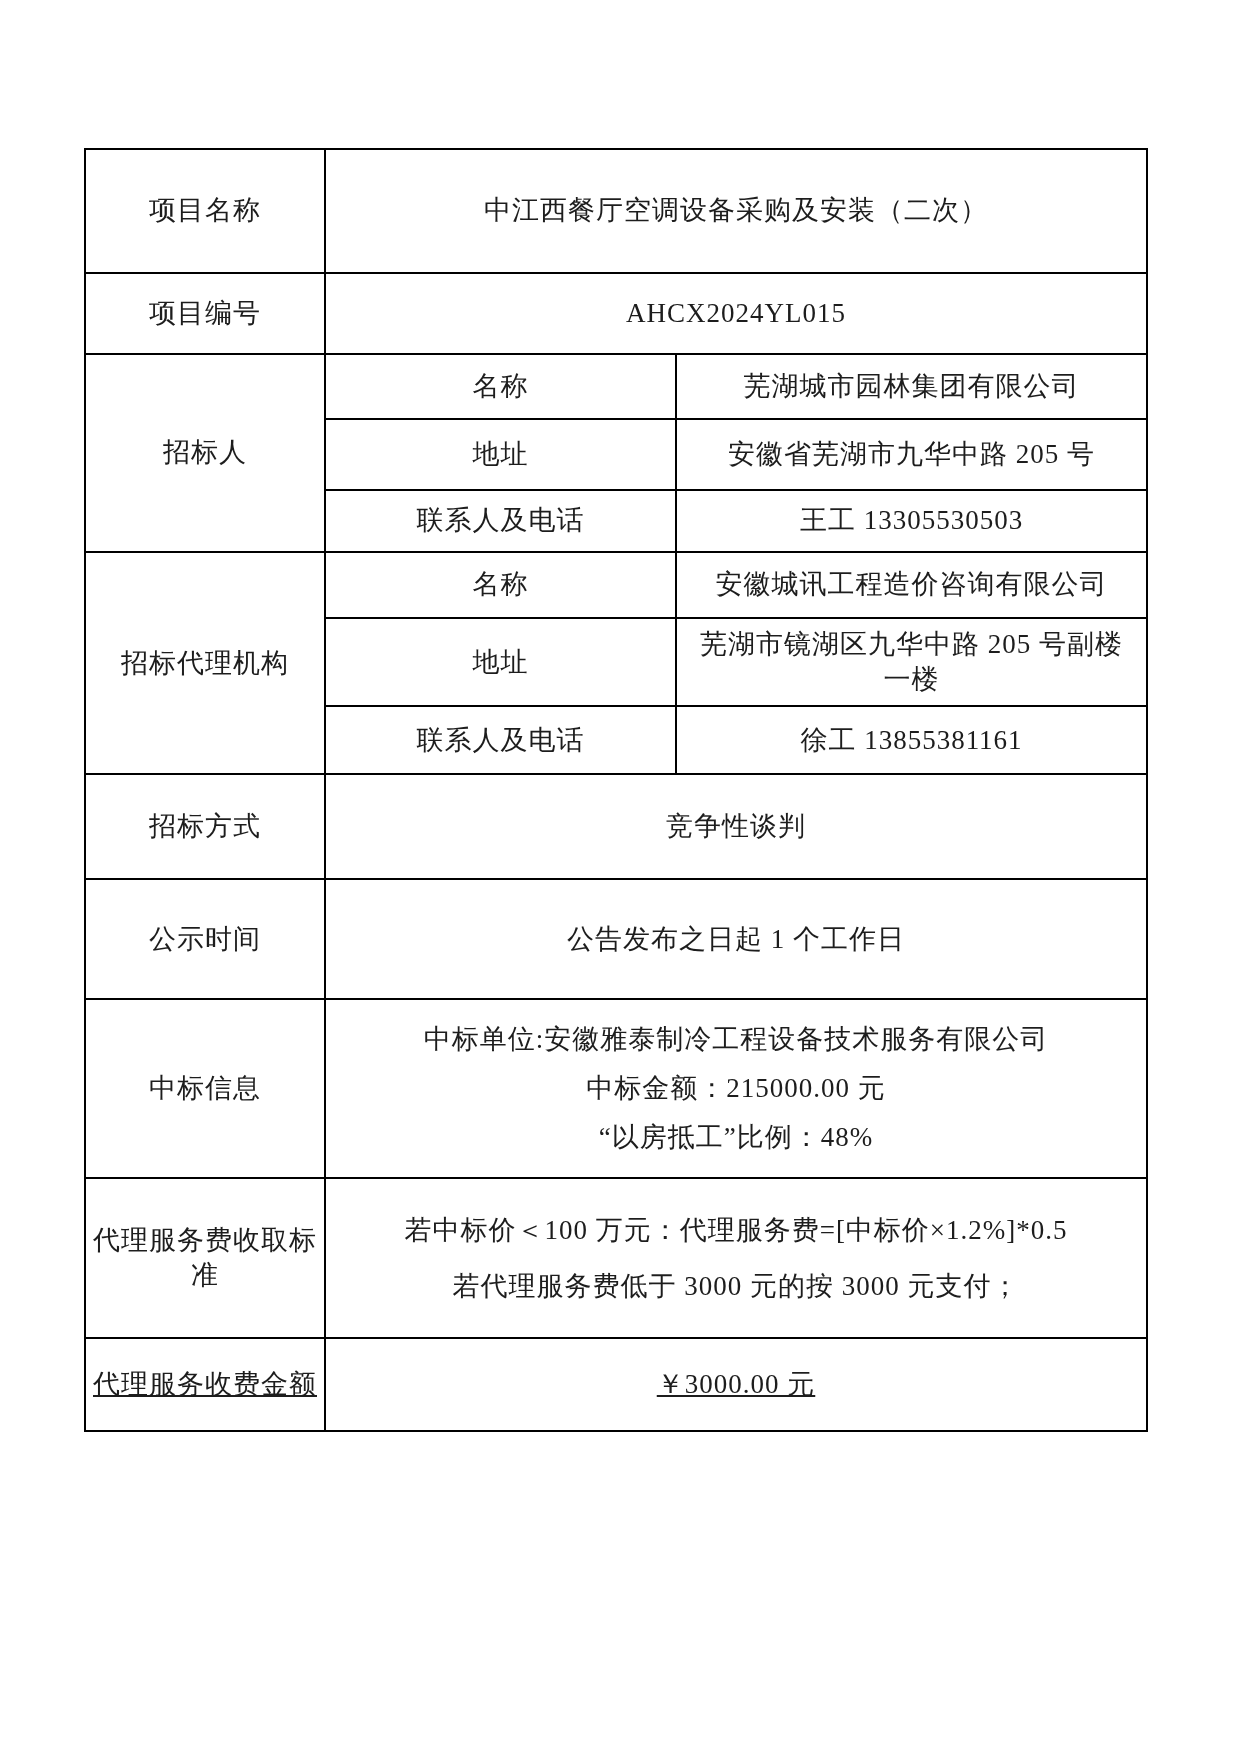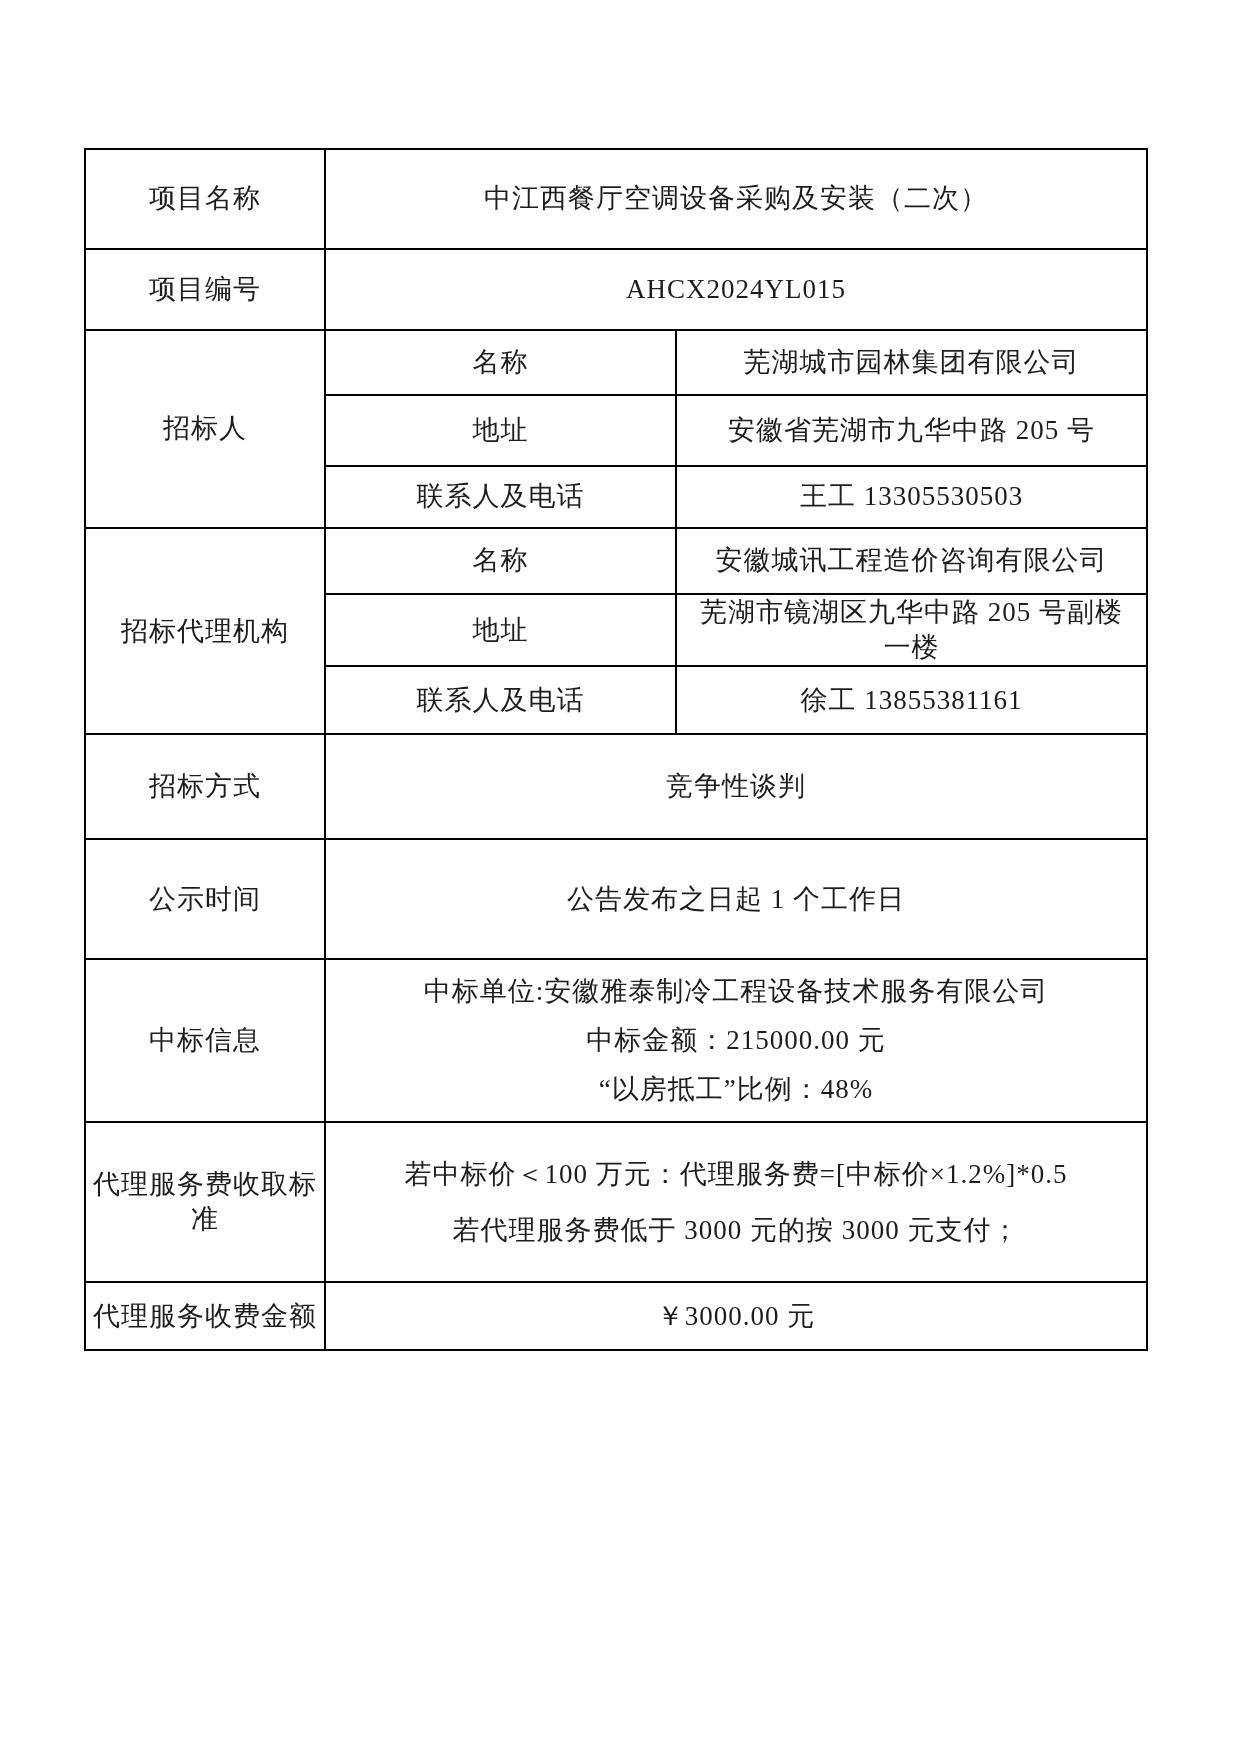--- a/index.html
+++ b/index.html
@@ -24,40 +24,40 @@
     border:2px solid #000000;
     text-align:center;
     vertical-align:middle;
     font-size:27px;
     line-height:1.3;
     letter-spacing:1px;
     font-weight:normal;
     padding:0 4px;
     word-break:break-all;
   }
-  .doc-table td.value-cell { padding:0 10px;border-radius:23px; }
+  .doc-table td.value-cell { padding:8px 10px;border-radius:23px; }
   .doc-table .multiline div { margin:14px 0; }
   .doc-table .spread-lines div { margin:21px 0; }
   col.c1 { width:240px; }
   col.c2 { width:351px; }
   col.c3 { width:471px; }
 </style>
 </head>
 <body>
 
 <div class="page">
   <table class="doc-table">
     <colgroup>
         <col class="c1">
         <col class="c2">
         <col class="c3">
       </colgroup>
 
     <tbody>
-        <tr style="height:100px;">
+        <tr style="height:124px;">
       <td>项目名称</td>
       <td colspan="2" class="value-cell">中江西餐厅空调设备采购及安装（二次）</td>
     </tr>
 
     <tr style="height:81px;">
       <td>项目编号</td>
       <td colspan="2" class="value-cell">AHCX2024YL015</td>
     </tr>
 
     <tr style="height:65px;">
@@ -108,19 +108,19 @@
     </tr>
 
     <tr style="height:160px;">
       <td>代理服务费收取标准</td>
       <td colspan="2" class="value-cell spread-lines">
         <div>若中标价＜100 万元：代理服务费=[中标价×1.2%]*0.5</div>
         <div>若代理服务费低于 3000 元的按 3000 元支付；</div>
       </td>
     </tr>
 
-    <tr style="height:68px;">
+    <tr style="height:93px;text-decoration:underline;">
       <td>代理服务收费金额</td>
       <td colspan="2" class="value-cell">￥3000.00 元</td>
     </tr>
   </tbody>
     </table>
 </div>
 
 </body></html>

